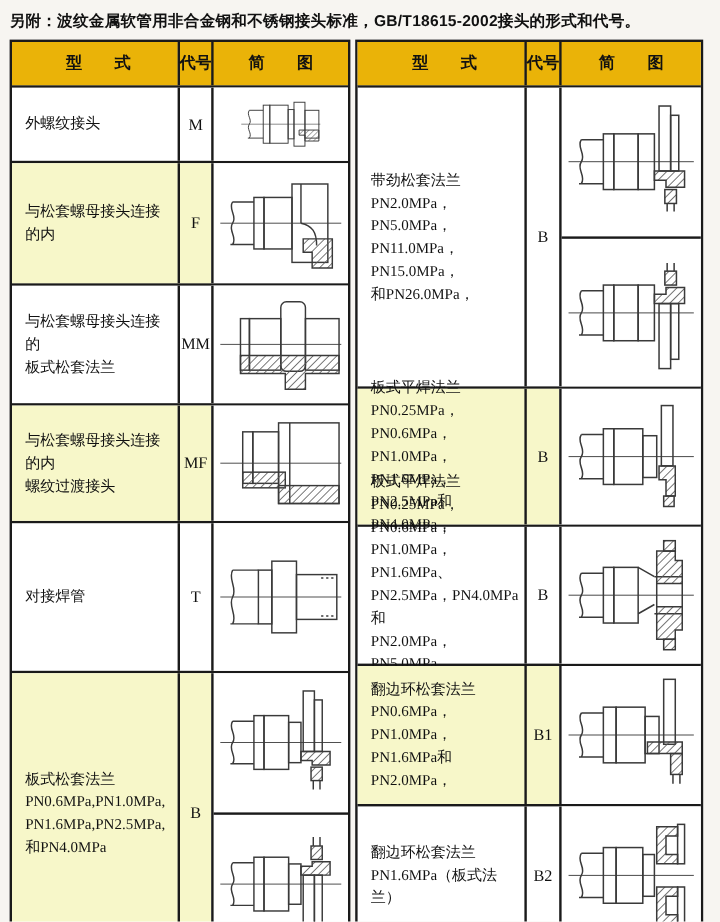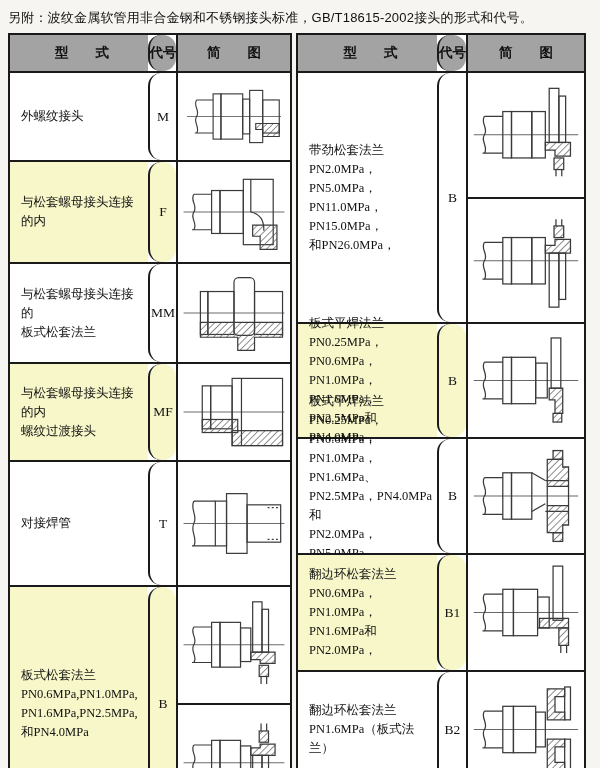--- a/index.html
+++ b/index.html
@@ -5,44 +5,44 @@
   html,body{margin:0;padding:0;}
   body{
     width:600px;height:768px;
     background:#f7f5f1;
     color:#111;
     font-family:"Liberation Serif", serif;
     overflow:hidden;
   }
   .title{
     font-family:"Liberation Sans", sans-serif;
-    font-weight:normal;
+    font-weight:bold;
     font-size:13px;
     padding:9px 8px 6px 8px;
     letter-spacing:0.2px;
     border-radius:12px;
   }
   .tables{display:flex;margin-left:8px;gap:4px;align-items:flex-start;}
   .tbl{background:#fff;border:2px solid #1a1a1a;}
   .row{display:flex;box-sizing:border-box;}
   .row + .row{border-top:2px solid #1a1a1a;}
   .cell{box-sizing:border-box;height:100%;}
   .cell + .cell{border-left:2px solid #1a1a1a;}
   .hdr .cell{
-    background:#a3a3a3;
+    background:#eab308;
     display:flex;align-items:center;justify-content:center;
     font-weight:bold;font-size:13.5px;white-space:pre;
   }
   .type{
     display:flex;align-items:center;
     padding:4px 5px 4px 11px;
     font-size:12.5px;line-height:1.52;
     white-space:pre-line;
   }
-  .code{display:flex;align-items:center;justify-content:center;font-size:13.5px;border-radius:13px;}
+  .code{display:flex;align-items:center;justify-content:center;font-size:13.5px;}
   .diag{background:#fff;display:flex;flex-direction:column;}
   .sub{flex:1 1 0;min-height:0;}
   .sub + .sub{border-top:2px solid #1a1a1a;}
   .sub svg{display:block;width:100%;height:100%;}
   .hl .type,.hl .code{background:#f7f7c9;}
   
   .lt .type{width:138px;} .lt .code{width:28px;} .lt .diag{width:114px;}
   .rt .type{width:139px;} .rt .code{width:29px;} .rt .diag{width:118px;}
 </style>
 </head>
@@ -60,21 +60,21 @@
 
 <div class="tables">
 
   <div class="tbl lt">
     <div class="row hdr" style="height:36px">
       <div class="cell type">型　　式</div>
       <div class="cell code">代号</div>
       <div class="cell diag">简　　图</div>
     </div>
 
-    <div class="row" style="height:89px">
+    <div class="row" style="height:63px">
       <div class="cell type">外螺纹接头</div>
       <div class="cell code">M</div>
       <div class="cell diag">
         <div class="sub">
             <svg viewBox="0 0 120 100" preserveAspectRatio="xMidYMid meet" fill="none" stroke="#3a3a3a" stroke-width="1.3">
               <path d="M36 31h-19m-2 38h21m-19-38c-4.5 6.5 4.5 12.5 0 19c-4.5 6.5 4.5 12.5 0 19"></path>
               <path d="M6 50h108" stroke-width="0.8"></path>
               <rect x="36" y="24" width="9" height="52"></rect>
               <rect x="45" y="24" width="25" height="52"></rect>
               <rect x="70" y="30" width="8" height="40"></rect>

